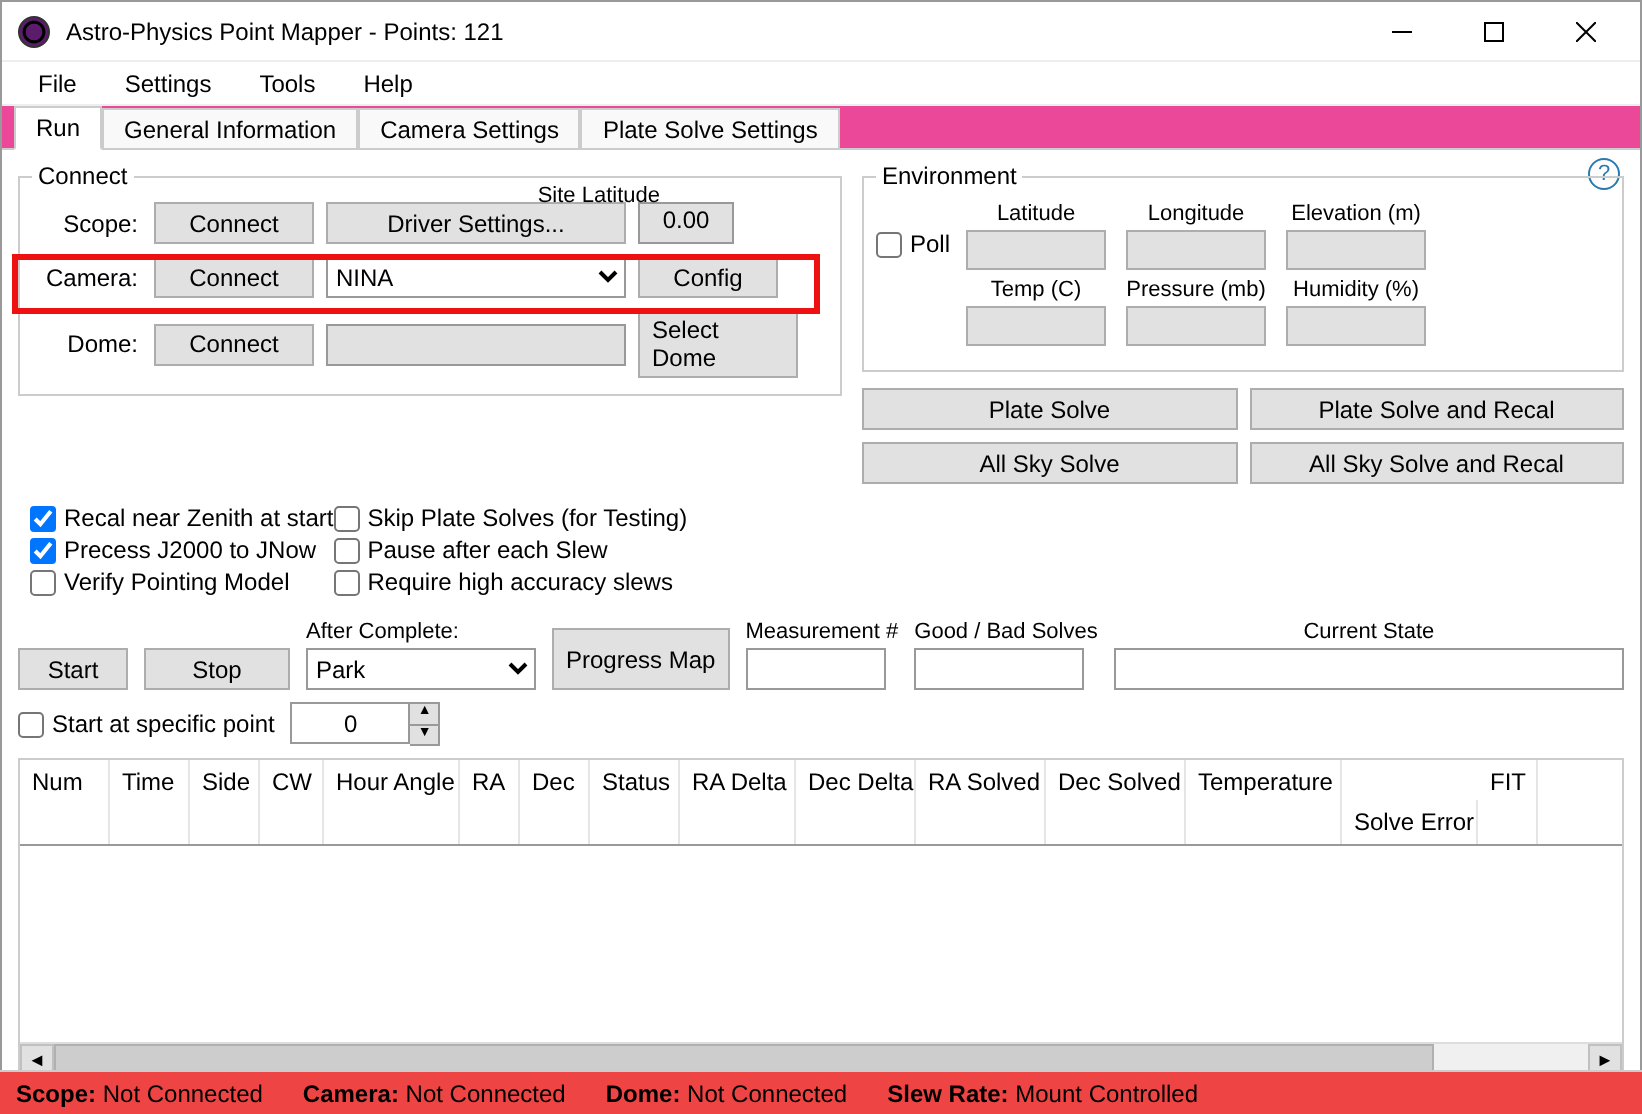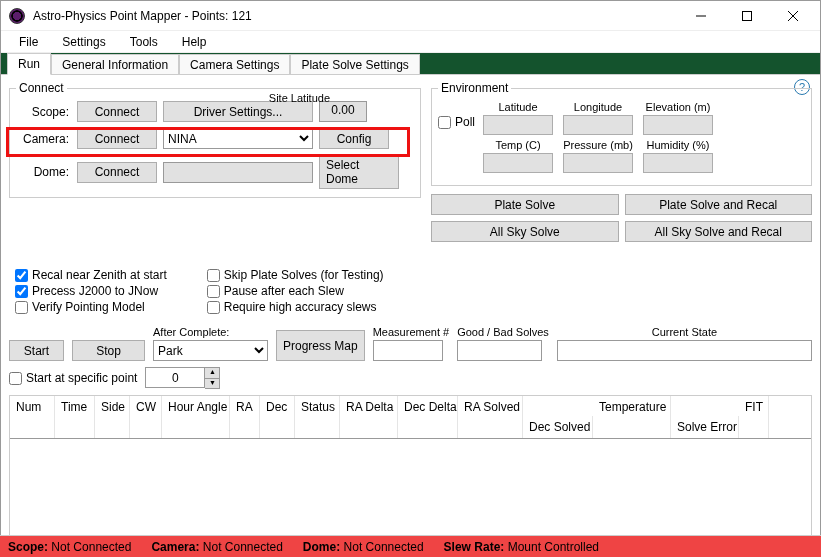--- a/index.html
+++ b/index.html
@@ -46,21 +46,21 @@
     gap:4px;
     border-bottom:1px solid #eee;
   }
   .menubar .menuitem { padding:2px 10px; cursor:pointer; }
   
   .tabbar {
     height:22px;
     display:flex;
     align-items:flex-end;
     padding-left:6px;
-    background:#14532d;
+    background:#ec4899;
   }
   .tab {
     padding:3px 10px 3px 10px;
     border:1px solid #ccc;
     border-bottom:none;
     background:#f9f9f9;
     margin-right:0;
     cursor:pointer;
     font-size:12px;
   }
@@ -314,21 +314,21 @@
 
       <div style="display:grid; grid-template-columns:1fr 1fr; gap:6px; margin-top:8px;">
         <div class="btn">Plate Solve</div>
         <div class="btn">Plate Solve and Recal</div>
         <div class="btn">All Sky Solve</div>
         <div class="btn">All Sky Solve and Recal</div>
       </div>
     </div>
   </div>
 
-  <div style="display:flex; gap:40px; margin-top:24px; margin-left:6px;">
+  <div style="display:flex; margin-top:8px; margin-left:6px;">
     <div>
       <label class="chk">
           <input type="checkbox" checked="" style="">
           <span>Recal near Zenith at start</span>
         </label>
       <label class="chk">
           <input type="checkbox" checked="" style="">
           <span>Precess J2000 to JNow</span>
         </label>
       <label class="chk">
@@ -394,21 +394,21 @@
       <div class="th" style="width:40px;">Time</div>
       <div class="th" style="width:35px;">Side</div>
       <div class="th" style="width:32px;">CW</div>
       <div class="th" style="width:68px;">Hour Angle</div>
       <div class="th" style="width:30px;">RA</div>
       <div class="th" style="width:35px;">Dec</div>
       <div class="th" style="width:45px;">Status</div>
       <div class="th" style="width:58px;">RA Delta</div>
       <div class="th" style="width:60px;">Dec Delta</div>
       <div class="th" style="width:65px;">RA Solved</div>
-      <div class="th" style="width:70px;margin-top:20px;">Dec Solved</div>
+      <div class="th" style="width:70px;">Dec Solved</div>
       <div class="th" style="width:78px;">Temperature</div>
       <div class="th" style="width:68px;margin-top:20px;">Solve Error</div>
       <div class="th" style="width:30px;">FIT</div>
     </div>
     <div class="hscroll">
       <div class="arrow">◄</div>
       <div class="track">
           <div class="thumb"></div>
         </div>
       <div class="arrow">►</div>

